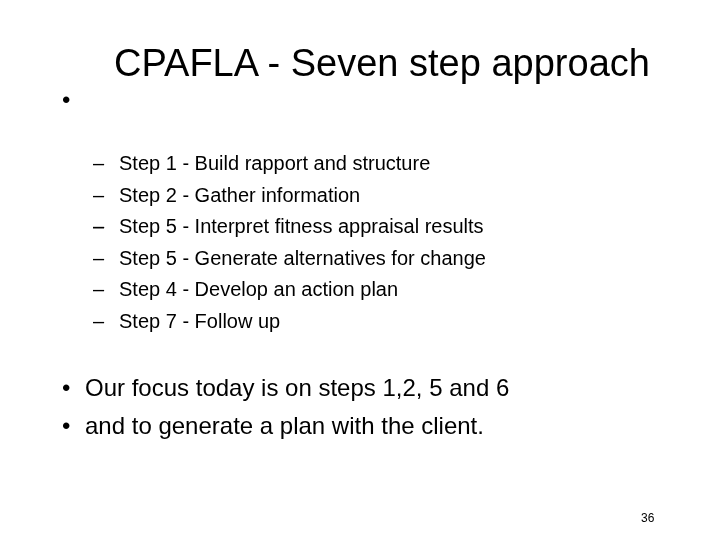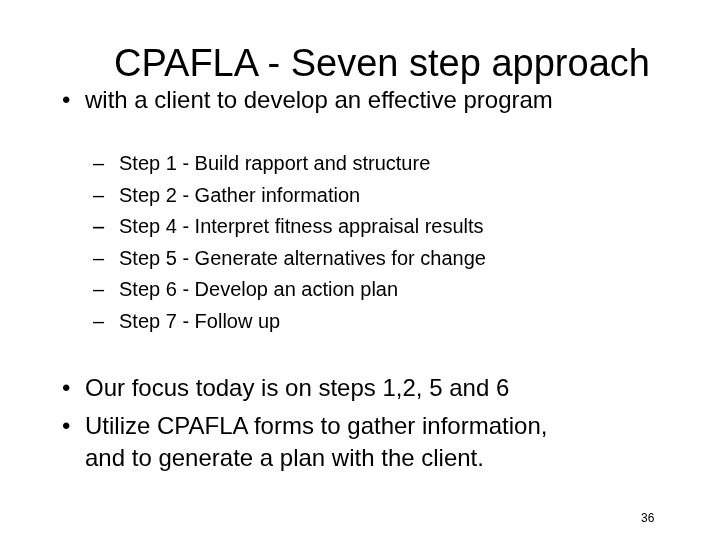--- a/index.html
+++ b/index.html
@@ -77,59 +77,57 @@
 </style>
 </head>
 <body>
 
 <div class="slide">
 
   <h1 class="title">CPAFLA - Seven step approach</h1>
 
   <div class="bullet-l1 bullet-intro">
     <span class="marker">•</span>
-    <span class="btext">with a client to develop an effective program</span>
   </div>
 
   <div class="steps">
     <div class="step-row">
       <span class="marker2">–</span>
       <span>Step 1 - Build rapport and structure</span>
     </div>
     <div class="step-row">
       <span class="marker2">–</span>
       <span>Step 2 - Gather information</span>
     </div>
     <div class="step-row">
       <span class="marker2">–</span>
     </div>
     <div class="step-row">
       <span class="marker2">–</span>
-      <span>Step 4 - Interpret fitness appraisal results</span>
+      <span>Step 5 - Interpret fitness appraisal results</span>
     </div>
     <div class="step-row">
       <span class="marker2">–</span>
       <span>Step 5 - Generate alternatives for change</span>
     </div>
     <div class="step-row">
       <span class="marker2">–</span>
-      <span>Step 6 - Develop an action plan</span>
+      <span>Step 4 - Develop an action plan</span>
     </div>
     <div class="step-row">
       <span class="marker2">–</span>
       <span>Step 7 - Follow up</span>
     </div>
   </div>
 
   <div class="bullet-l1 bullet-focus">
     <span class="marker">•</span>
     <span class="btext">Our focus today is on steps 1,2, 5 and 6</span>
   </div>
 
   <div class="bullet-l1 bullet-utilize">
     <span class="marker">•</span>
-    <span class="btext">Utilize CPAFLA forms to gather information,</span>
     <span class="btext">and to generate a plan with the client.</span>
   </div>
 
   <div class="page-number">36</div>
 
 </div>
 
 </body></html>

